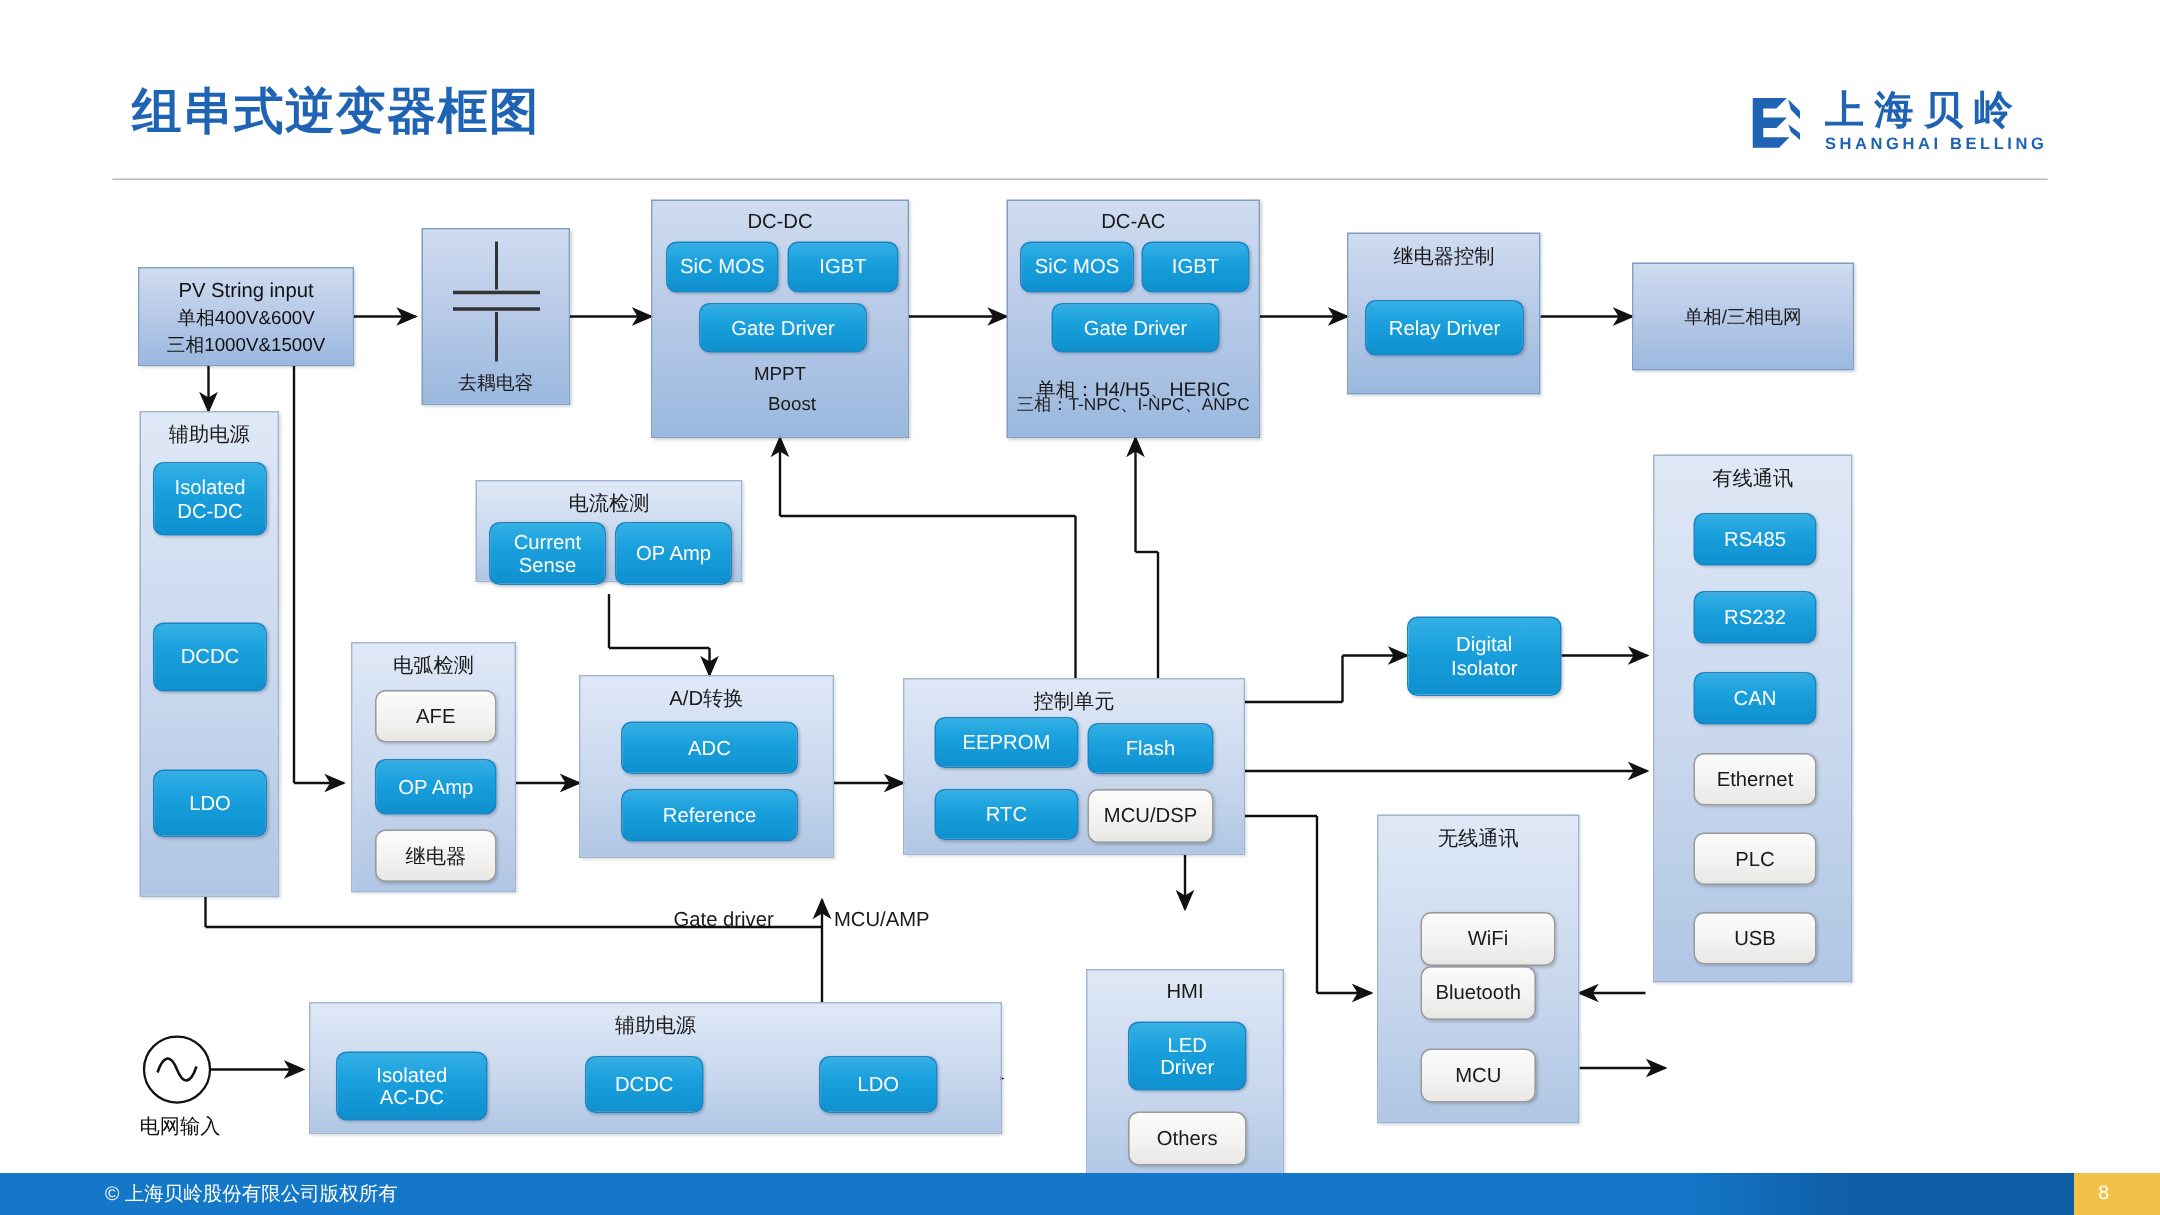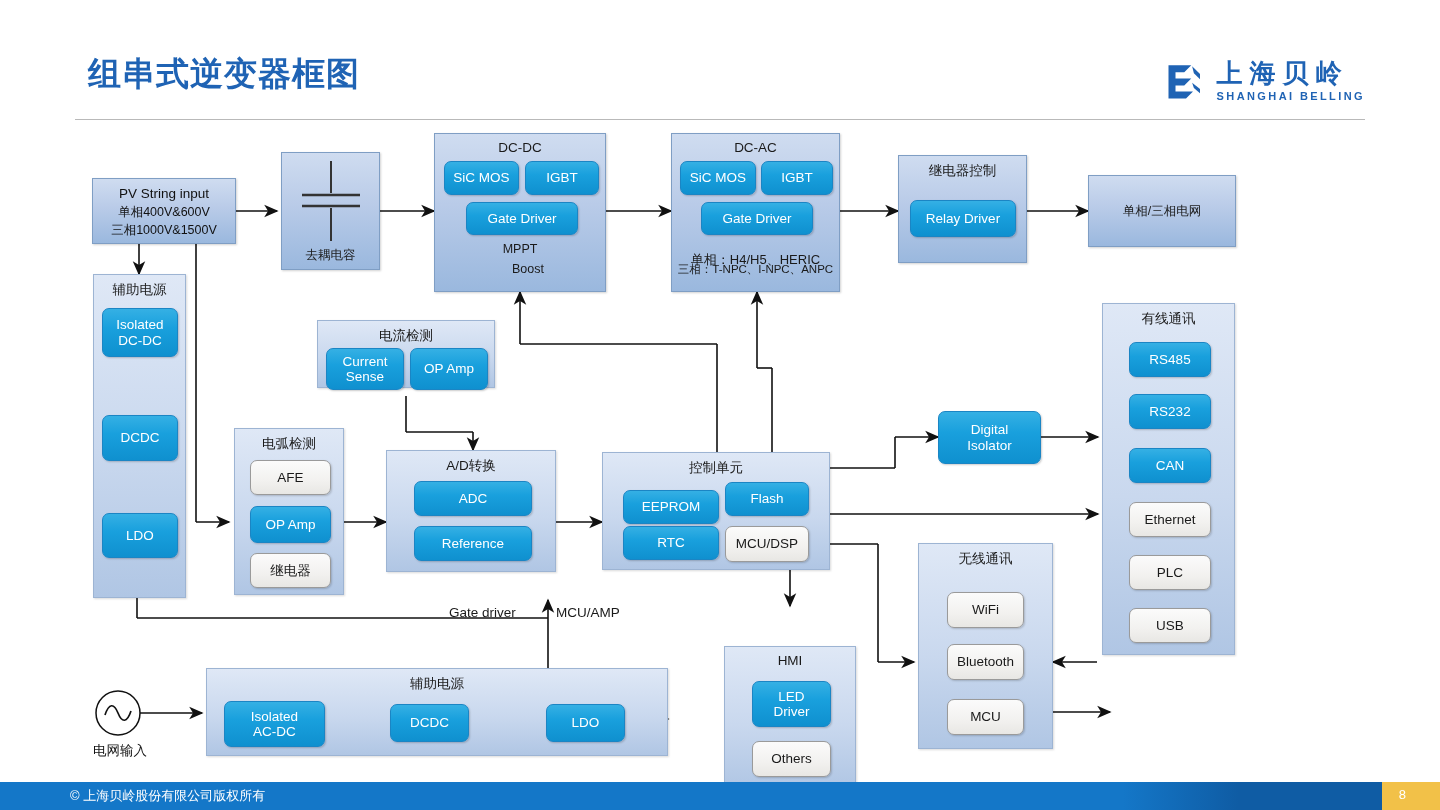--- a/index.html
+++ b/index.html
@@ -247,42 +247,42 @@
   </div>
 
   <div class="node panel-light" style="left:386px;top:450px;width:170px;height:122px;">
     <div class="panel-title">A/D转换</div>
     <div class="chip" style="left:27px;top:30px;width:118px;height:35px;">ADC</div>
     <div class="chip" style="left:27px;top:75px;width:118px;height:35px;">Reference</div>
   </div>
 
   <div class="node panel-light" style="left:602px;top:452px;width:228px;height:118px;">
     <div class="panel-title">控制单元</div>
-    <div class="chip" style="left:20px;top:37px;width:96px;height:34px;text-align:right;">EEPROM</div>
+    <div class="chip" style="left:20px;top:25px;width:96px;height:34px;text-align:right;">EEPROM</div>
     <div class="chip" style="left:122px;top:29px;width:84px;height:34px;">Flash</div>
     <div class="chip" style="left:20px;top:73px;width:96px;height:34px;">RTC</div>
     <div class="chip-w" style="left:122px;top:73px;width:84px;height:36px;">MCU/DSP</div>
   </div>
 
   <div class="chip" style="left:938px;top:411px;width:103px;height:53px;white-space:pre-line;">Digital
 Isolator</div>
 
   <div class="node panel-light" style="left:1102px;top:303px;width:133px;height:352px;">
     <div class="panel-title">有线通讯</div>
     <div class="chip" style="left:26px;top:38px;width:82px;height:35px;">RS485</div>
     <div class="chip" style="left:26px;top:90px;width:82px;height:35px;">RS232</div>
     <div class="chip" style="left:26px;top:144px;width:82px;height:35px;">CAN</div>
     <div class="chip-w" style="left:26px;top:198px;width:82px;height:35px;">Ethernet</div>
     <div class="chip-w" style="left:26px;top:251px;width:82px;height:35px;">PLC</div>
     <div class="chip-w" style="left:26px;top:304px;width:82px;height:35px;">USB</div>
   </div>
 
   <div class="node panel-light" style="left:918px;top:543px;width:135px;height:206px;">
     <div class="panel-title">无线通讯</div>
-    <div class="chip-w" style="left:28px;top:48px;width:77px;height:36px;text-align:right;">WiFi</div>
+    <div class="chip-w" style="left:28px;top:64px;width:90px;height:36px;text-align:right;">WiFi</div>
     <div class="chip-w" style="left:28px;top:100px;width:77px;height:36px;">Bluetooth</div>
     <div class="chip-w" style="left:28px;top:155px;width:77px;height:36px;">MCU</div>
   </div>
 
   <div class="node panel-light" style="left:724px;top:606px;width:132px;height:143px;margin-top:40px;">
     <div class="panel-title">HMI</div>
     <div class="chip" style="left:27px;top:34px;width:79px;height:46px;white-space:pre-line;">LED
 Driver</div>
     <div class="chip-w" style="left:27px;top:94px;width:79px;height:36px;">Others</div>
   </div>

